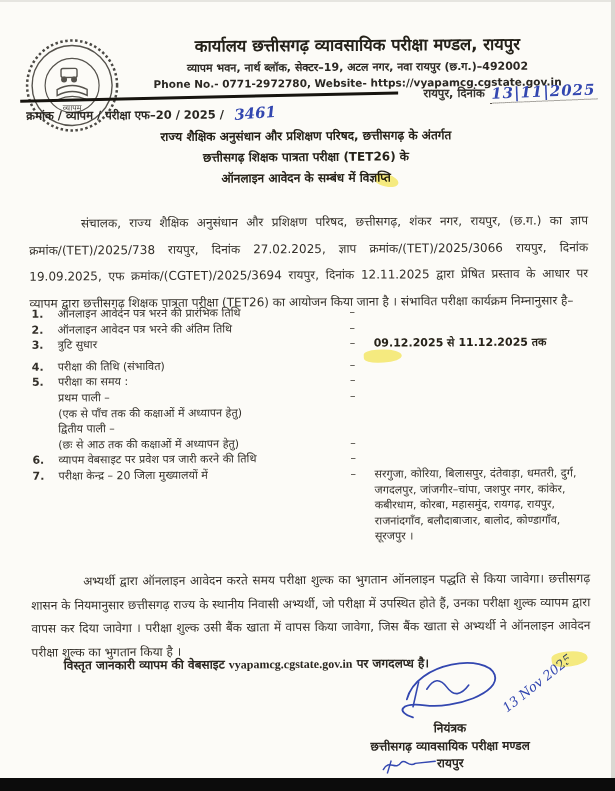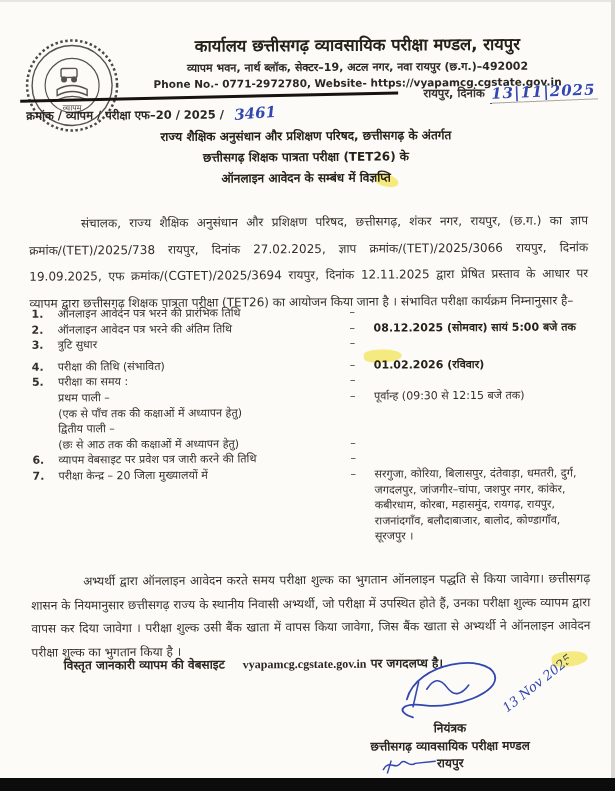--- a/index.html
+++ b/index.html
@@ -30,21 +30,21 @@
   
   .schedule{position:absolute;top:305px;left:32px;right:22px;font-size:11px;line-height:15.6px;color:#34302a;}
   .srow{display:grid;grid-template-columns:26px 292px 24px 1fr;align-items:start;}
   .srow .num{font-weight:bold;}
   .srow .dash{text-align:left;}
   .val{display:block;}
   .b{font-weight:bold;color:#262219;}
   .gap-top{margin-top:6px;}
   
   .website{position:absolute;top:655px;left:62px;font-size:12px;font-weight:bold;color:#2b2721;}
-  .website .latin{font-family:"Liberation Serif","DejaVu Serif",serif;font-weight:bold;margin-left:14px;}
+  .website .latin{font-family:"Liberation Serif","DejaVu Serif",serif;font-weight:bold;}
   
   .sign-scribble{position:absolute;top:652px;right:48px;width:180px;height:84px;}
   .sign-text{position:absolute;top:721px;right:12px;width:310px;text-align:center;font-size:12px;line-height:17.5px;font-weight:bold;color:#2b2721;}
   .place-row{position:relative;display:inline-block;font-family:Liberation Mono, monospace;}
   .place-scribble{position:absolute;left:-58px;top:0px;width:58px;height:18px;}
   
   .hl{position:absolute;background:#f2e13e;opacity:.65;border-radius:40% 60% 55% 45%;mix-blend-mode:multiply;}
   .hl1{top:175px;left:376px;width:24px;height:12px;transform:rotate(14deg);}
   .hl2{top:350px;left:364px;width:38px;height:13px;transform:rotate(-2deg);}
   .hl3{top:653px;left:550px;width:36px;height:15px;transform:rotate(-6deg);}
@@ -100,46 +100,44 @@
     <div class="schedule">
       <div class="srow">
         <span class="num">1.</span>
         <span class="lbl">ऑनलाइन आवेदन पत्र भरने की प्रारंभिक तिथि</span>
         <span class="dash">–</span>
       </div>
       <div class="srow">
         <span class="num">2.</span>
         <span class="lbl">ऑनलाइन आवेदन पत्र भरने की अंतिम तिथि</span>
         <span class="dash">–</span>
-        <span class="val b">08.12.2025 (सोमवार) सायं 5:00 बजे तक</span>
       </div>
       <div class="srow">
         <span class="num">3.</span>
         <span class="lbl">त्रुटि सुधार</span>
         <span class="dash">–</span>
         <span>
+          <span class="val b">09.12.2025 से 11.12.2025 तक</span>
         </span>
       </div>
       <div class="srow gap-top">
         <span class="num">4.</span>
         <span class="lbl">परीक्षा की तिथि (संभावित)</span>
         <span class="dash">–</span>
-        <span class="val b">01.02.2026 (रविवार)</span>
       </div>
       <div class="srow">
         <span class="num">5.</span>
         <span class="lbl">परीक्षा का समय :</span>
         <span class="dash">–</span>
         <span class="val"></span>
       </div>
       <div class="srow">
         <span class="num"></span>
         <span class="lbl">प्रथम पाली –</span>
         <span class="dash">–</span>
-        <span class="val">पूर्वान्ह  (09:30 से 12:15 बजे तक)</span>
       </div>
       <div class="srow">
         <span class="num"></span>
         <span class="lbl">(एक से पाँच तक की कक्षाओं में अध्यापन हेतु)</span>
         <span class="dash"></span>
         <span class="val"></span>
       </div>
       <div class="srow">
         <span class="num"></span>
         <span class="lbl">द्वितीय पाली –</span>

